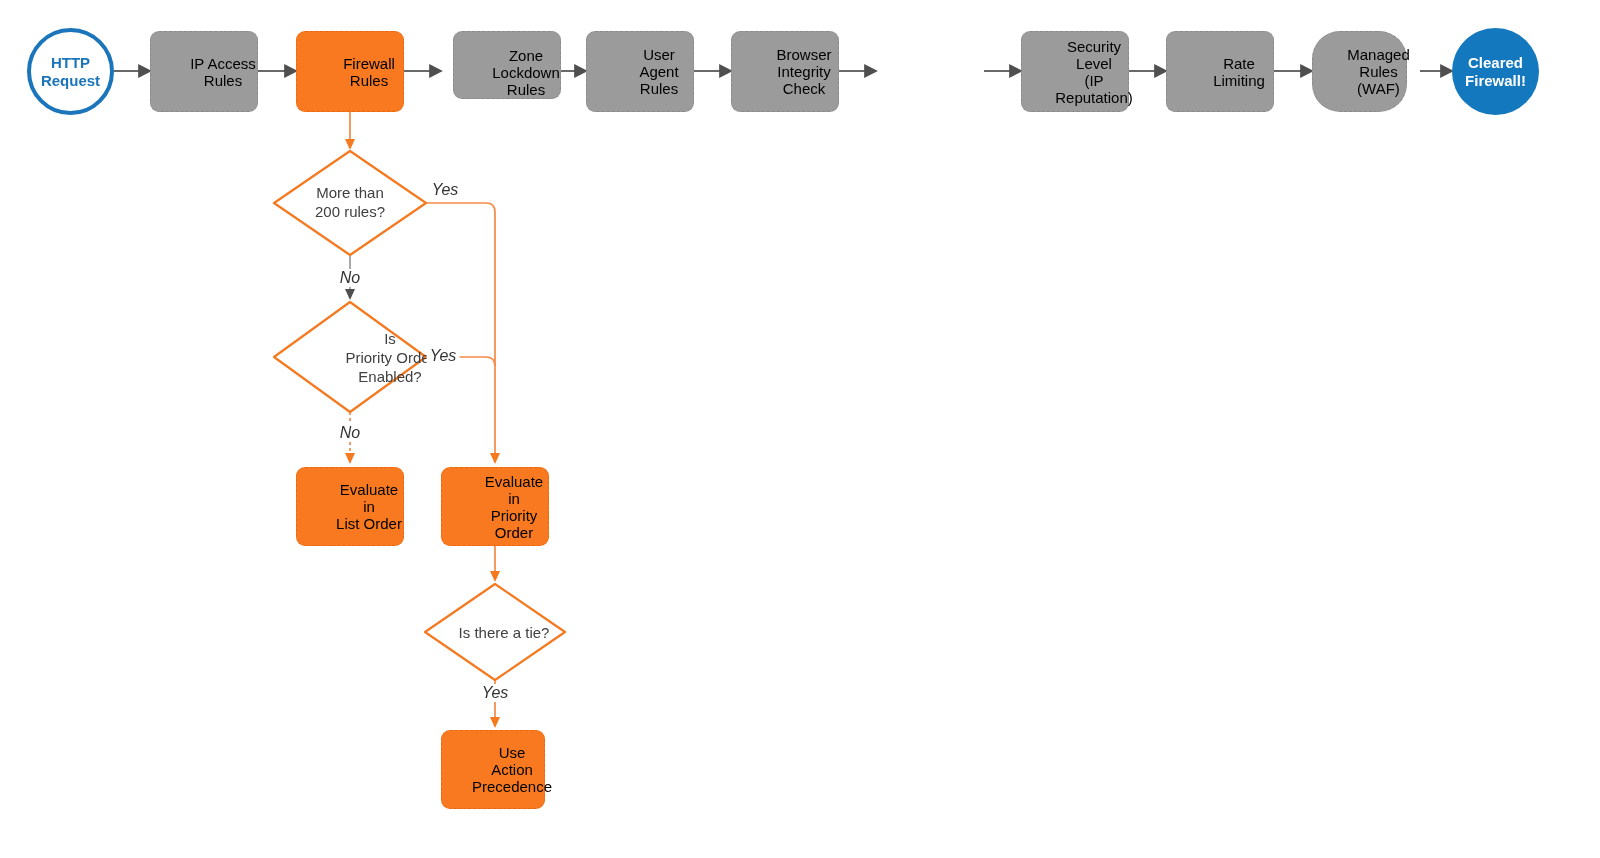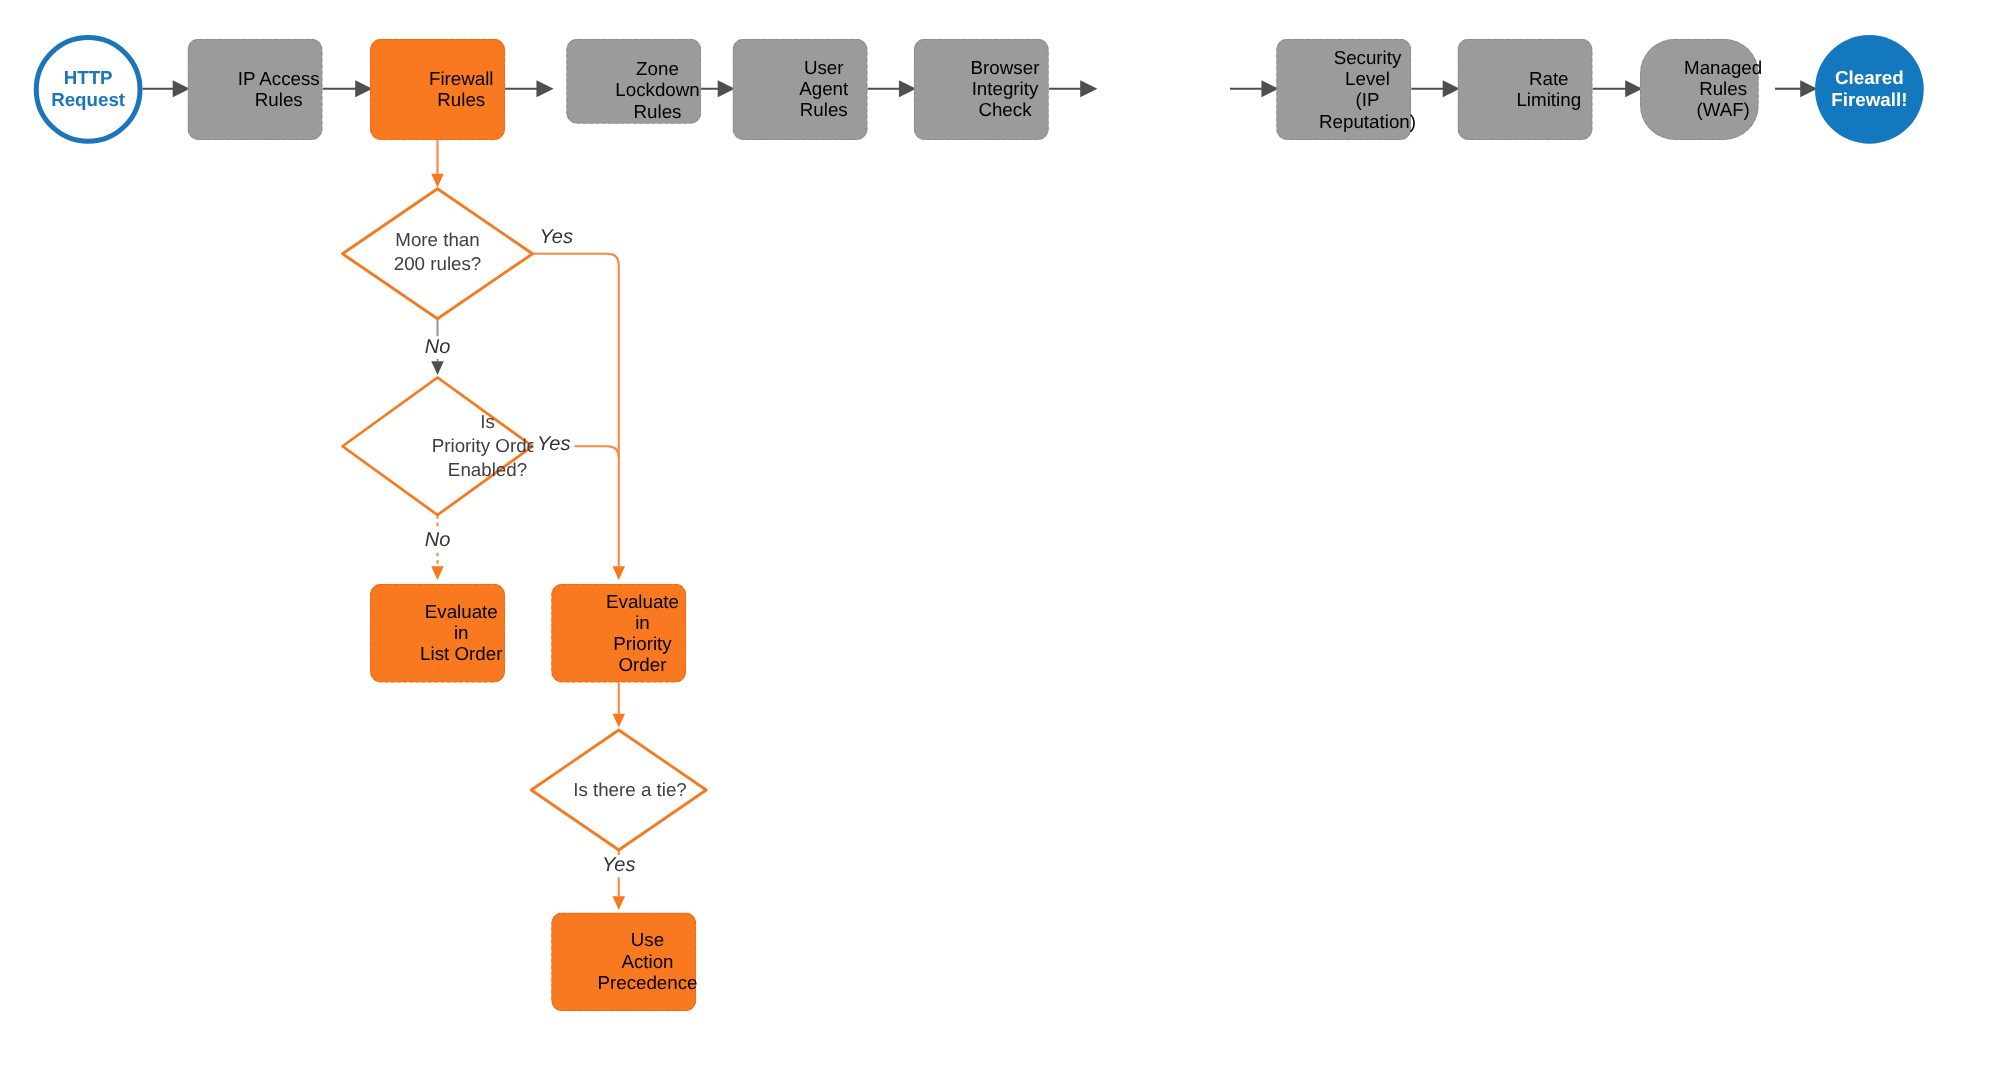--- a/index.html
+++ b/index.html
@@ -156,19 +156,19 @@
   <div class="node orange" style="left:296px;top:467px;width:108px;height:79px;">
     <span>Evaluate
 in
 List Order</span>
   </div>
   <div class="node orange" style="left:441px;top:467px;width:108px;height:79px;">
     <span>Evaluate
 in
 Priority Order</span>
   </div>
-  <div class="node orange" style="left:441px;top:730px;width:116px;height:79px;">
+  <div class="node orange" style="left:441px;top:730px;width:104px;height:79px;">
     <span>Use
 Action
 Precedence</span>
   </div>
 
 </div>
 
 </body></html>

